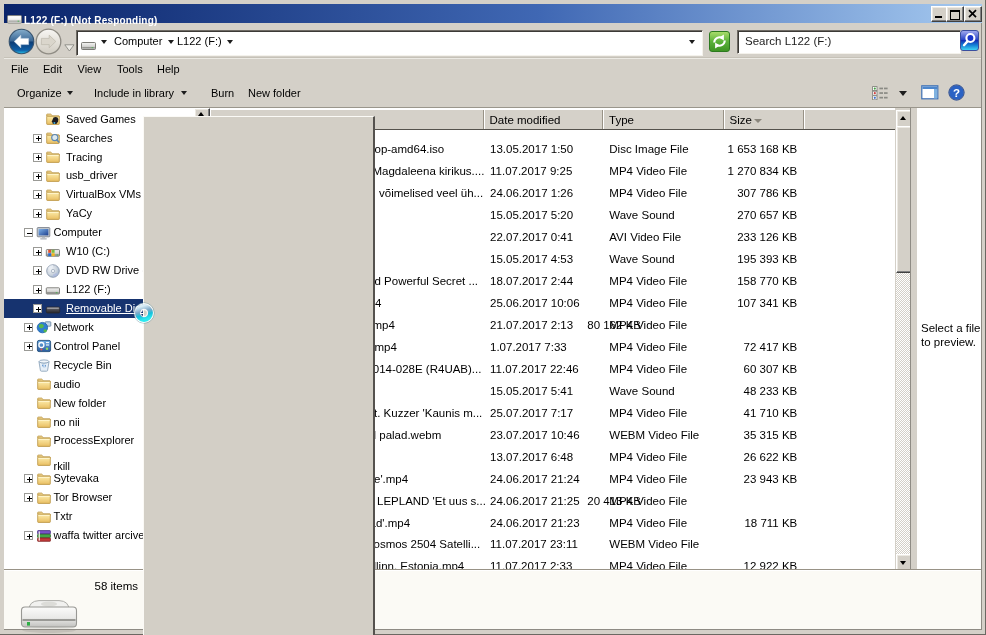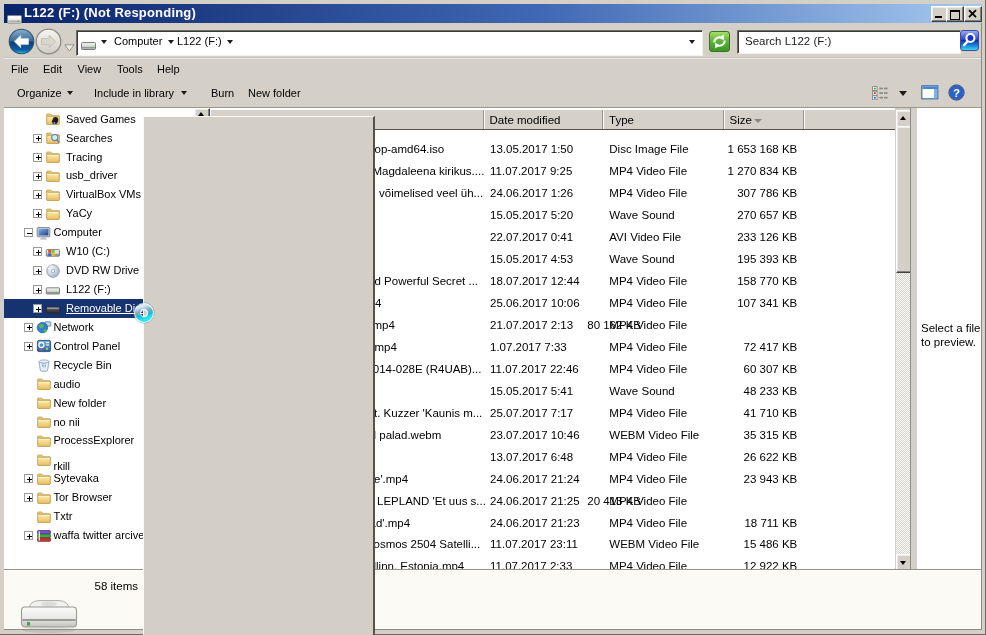--- a/index.html
+++ b/index.html
@@ -83,21 +83,21 @@
 </defs>
     </svg>
 
 <div class="ab" style="left:4px;top:4px;width:978px;height:18.5px;background:linear-gradient(to right,#0A246A,#4068B4 55%,#A6CAF0)"></div>
 <div class="ab" style="left:7px;top:10px"><svg width="15" height="11" viewBox="0 0 15 11">
         <rect x="0.5" y="2.5" width="14" height="7.6" rx="1" fill="#EDEDEB" stroke="#83837e" stroke-width="0.9"></rect>
         <rect x="1.2" y="3.1" width="12.6" height="2.6" fill="#FAFAF9"></rect>
         <rect x="1.3" y="7.6" width="12.4" height="1" fill="#8C8C88"></rect>
         <rect x="10.6" y="7.7" width="1.5" height="0.9" fill="#46B84C"></rect>
       </svg></div>
-<div class="ab" style="left:24px;top:4px;height:19px;line-height:18px;font-size:13px;font-weight:bold;color:#fff;letter-spacing:0.2px;white-space:pre">L122 (F:) (Not Responding)</div>
+<div class="ab" style="left:24px;top:12px;height:19px;line-height:18px;font-size:10px;font-weight:bold;color:#fff;letter-spacing:0.2px;white-space:pre">L122 (F:) (Not Responding)</div>
 <div class="ab raised" style="left:930.5px;top:6px;width:15.5px;height:14px">
       <div class="ab" style="left:3px;top:9px;width:7px;height:2px;background:#000"></div>
     </div>
 <div class="ab raised" style="left:946px;top:6px;width:15.5px;height:14px">
       <div class="ab" style="left:3px;top:2.5px;width:7.5px;height:7px;border:1px solid #000;border-top-width:2px"></div>
     </div>
 <div class="ab raised" style="left:963.5px;top:6px;width:16px;height:14px"><svg width="16" height="14" viewBox="0 0 16 14">
         <path d="M4 3.2 L11 10.2 M11 3.2 L4 10.2" stroke="#000" stroke-width="1.7"></path>
       </svg></div>
 <div class="ab" style="left:8px;top:28px"><svg width="27" height="27" viewBox="0 0 27 27">
@@ -421,21 +421,21 @@
 <div class="ab t115" style="left:280px;top:78.2px">15.05.2017 5:20</div>
 <div class="ab t115" style="left:399.3px;top:78.2px">Wave Sound</div>
 <div class="ab t115" style="left:377.3px;top:78.2px;width:210px;text-align:right">270 657 KB</div>
 <div class="ab t115" style="left:280px;top:100.1px">22.07.2017 0:41</div>
 <div class="ab t115" style="left:399.3px;top:100.1px">AVI Video File</div>
 <div class="ab t115" style="left:377.3px;top:100.1px;width:210px;text-align:right">233 126 KB</div>
 <div class="ab t115" style="left:280px;top:122.1px">15.05.2017 4:53</div>
 <div class="ab t115" style="left:399.3px;top:122.1px">Wave Sound</div>
 <div class="ab t115" style="left:377.3px;top:122.1px;width:210px;text-align:right">195 393 KB</div>
 <div class="ab t115" style="left:164.5px;top:144.0px">d Powerful Secret ...</div>
-<div class="ab t115" style="left:280px;top:144.0px">18.07.2017 12:44</div>
+<div class="ab t115" style="left:280px;top:144.0px">18.07.2017 2:44</div>
 <div class="ab t115" style="left:399.3px;top:144.0px">MP4 Video File</div>
 <div class="ab t115" style="left:377.3px;top:144.0px;width:210px;text-align:right">158 770 KB</div>
 <div class="ab t115" style="left:165.0px;top:166.0px">4</div>
 <div class="ab t115" style="left:280px;top:166.0px">25.06.2017 10:06</div>
 <div class="ab t115" style="left:399.3px;top:166.0px">MP4 Video File</div>
 <div class="ab t115" style="left:377.3px;top:166.0px;width:210px;text-align:right">107 341 KB</div>
 <div class="ab t115" style="left:162.5px;top:187.9px">mp4</div>
 <div class="ab t115" style="left:280px;top:187.9px">21.07.2017 2:13</div>
 <div class="ab t115" style="left:399.3px;top:187.9px">MP4 Video File</div>
 <div class="ab t115" style="left:377.3px;top:187.9px;width:210px;">80 162 KB</div>
@@ -469,21 +469,20 @@
 <div class="ab t115" style="left:280px;top:363.5px">24.06.2017 21:25</div>
 <div class="ab t115" style="left:399.3px;top:363.5px">MP4 Video File</div>
 <div class="ab t115" style="left:377.3px;top:363.5px;width:210px;text-align:left">20 413 KB</div>
 <div class="ab t115" style="left:159.5px;top:385.5px">ad'.mp4</div>
 <div class="ab t115" style="left:280px;top:385.5px">24.06.2017 21:23</div>
 <div class="ab t115" style="left:399.3px;top:385.5px">MP4 Video File</div>
 <div class="ab t115" style="left:377.3px;top:385.5px;width:210px;text-align:right">18 711 KB</div>
 <div class="ab t115" style="left:163.5px;top:407.4px">osmos 2504 Satelli...</div>
 <div class="ab t115" style="left:280px;top:407.4px">11.07.2017 23:11</div>
 <div class="ab t115" style="left:399.3px;top:407.4px">WEBM Video File</div>
-<div class="ab t115" style="left:377.3px;top:407.4px;width:210px;text-align:right">15 486 KB</div>
 <div class="ab t115" style="left:163.5px;top:429.4px">llinn, Estonia.mp4</div>
 <div class="ab t115" style="left:280px;top:429.4px">11.07.2017 2:33</div>
 <div class="ab t115" style="left:399.3px;top:429.4px">MP4 Video File</div>
 <div class="ab t115" style="left:377.3px;top:429.4px;width:210px;text-align:right">12 922 KB</div>
 </div>
 <div class="ab" style="left:896px;top:110px;width:13.5px;height:460px;background-color:#fff;background-image:linear-gradient(45deg,#d4d0c8 25%,transparent 25%,transparent 75%,#d4d0c8 75%),linear-gradient(45deg,#d4d0c8 25%,transparent 25%,transparent 75%,#d4d0c8 75%);background-size:2px 2px;background-position:0 0,1px 1px"></div>
 <div class="ab raised" style="left:896px;top:110px;width:13.5px;height:16px">
       <div class="ab" style="left:2.8px;top:5px;width:0;height:0;border-left:3.5px solid transparent;border-right:3.5px solid transparent;border-bottom:4.5px solid #000"></div>
     </div>
 <div class="ab raised" style="left:896px;top:126px;width:13.5px;height:145px"></div>

